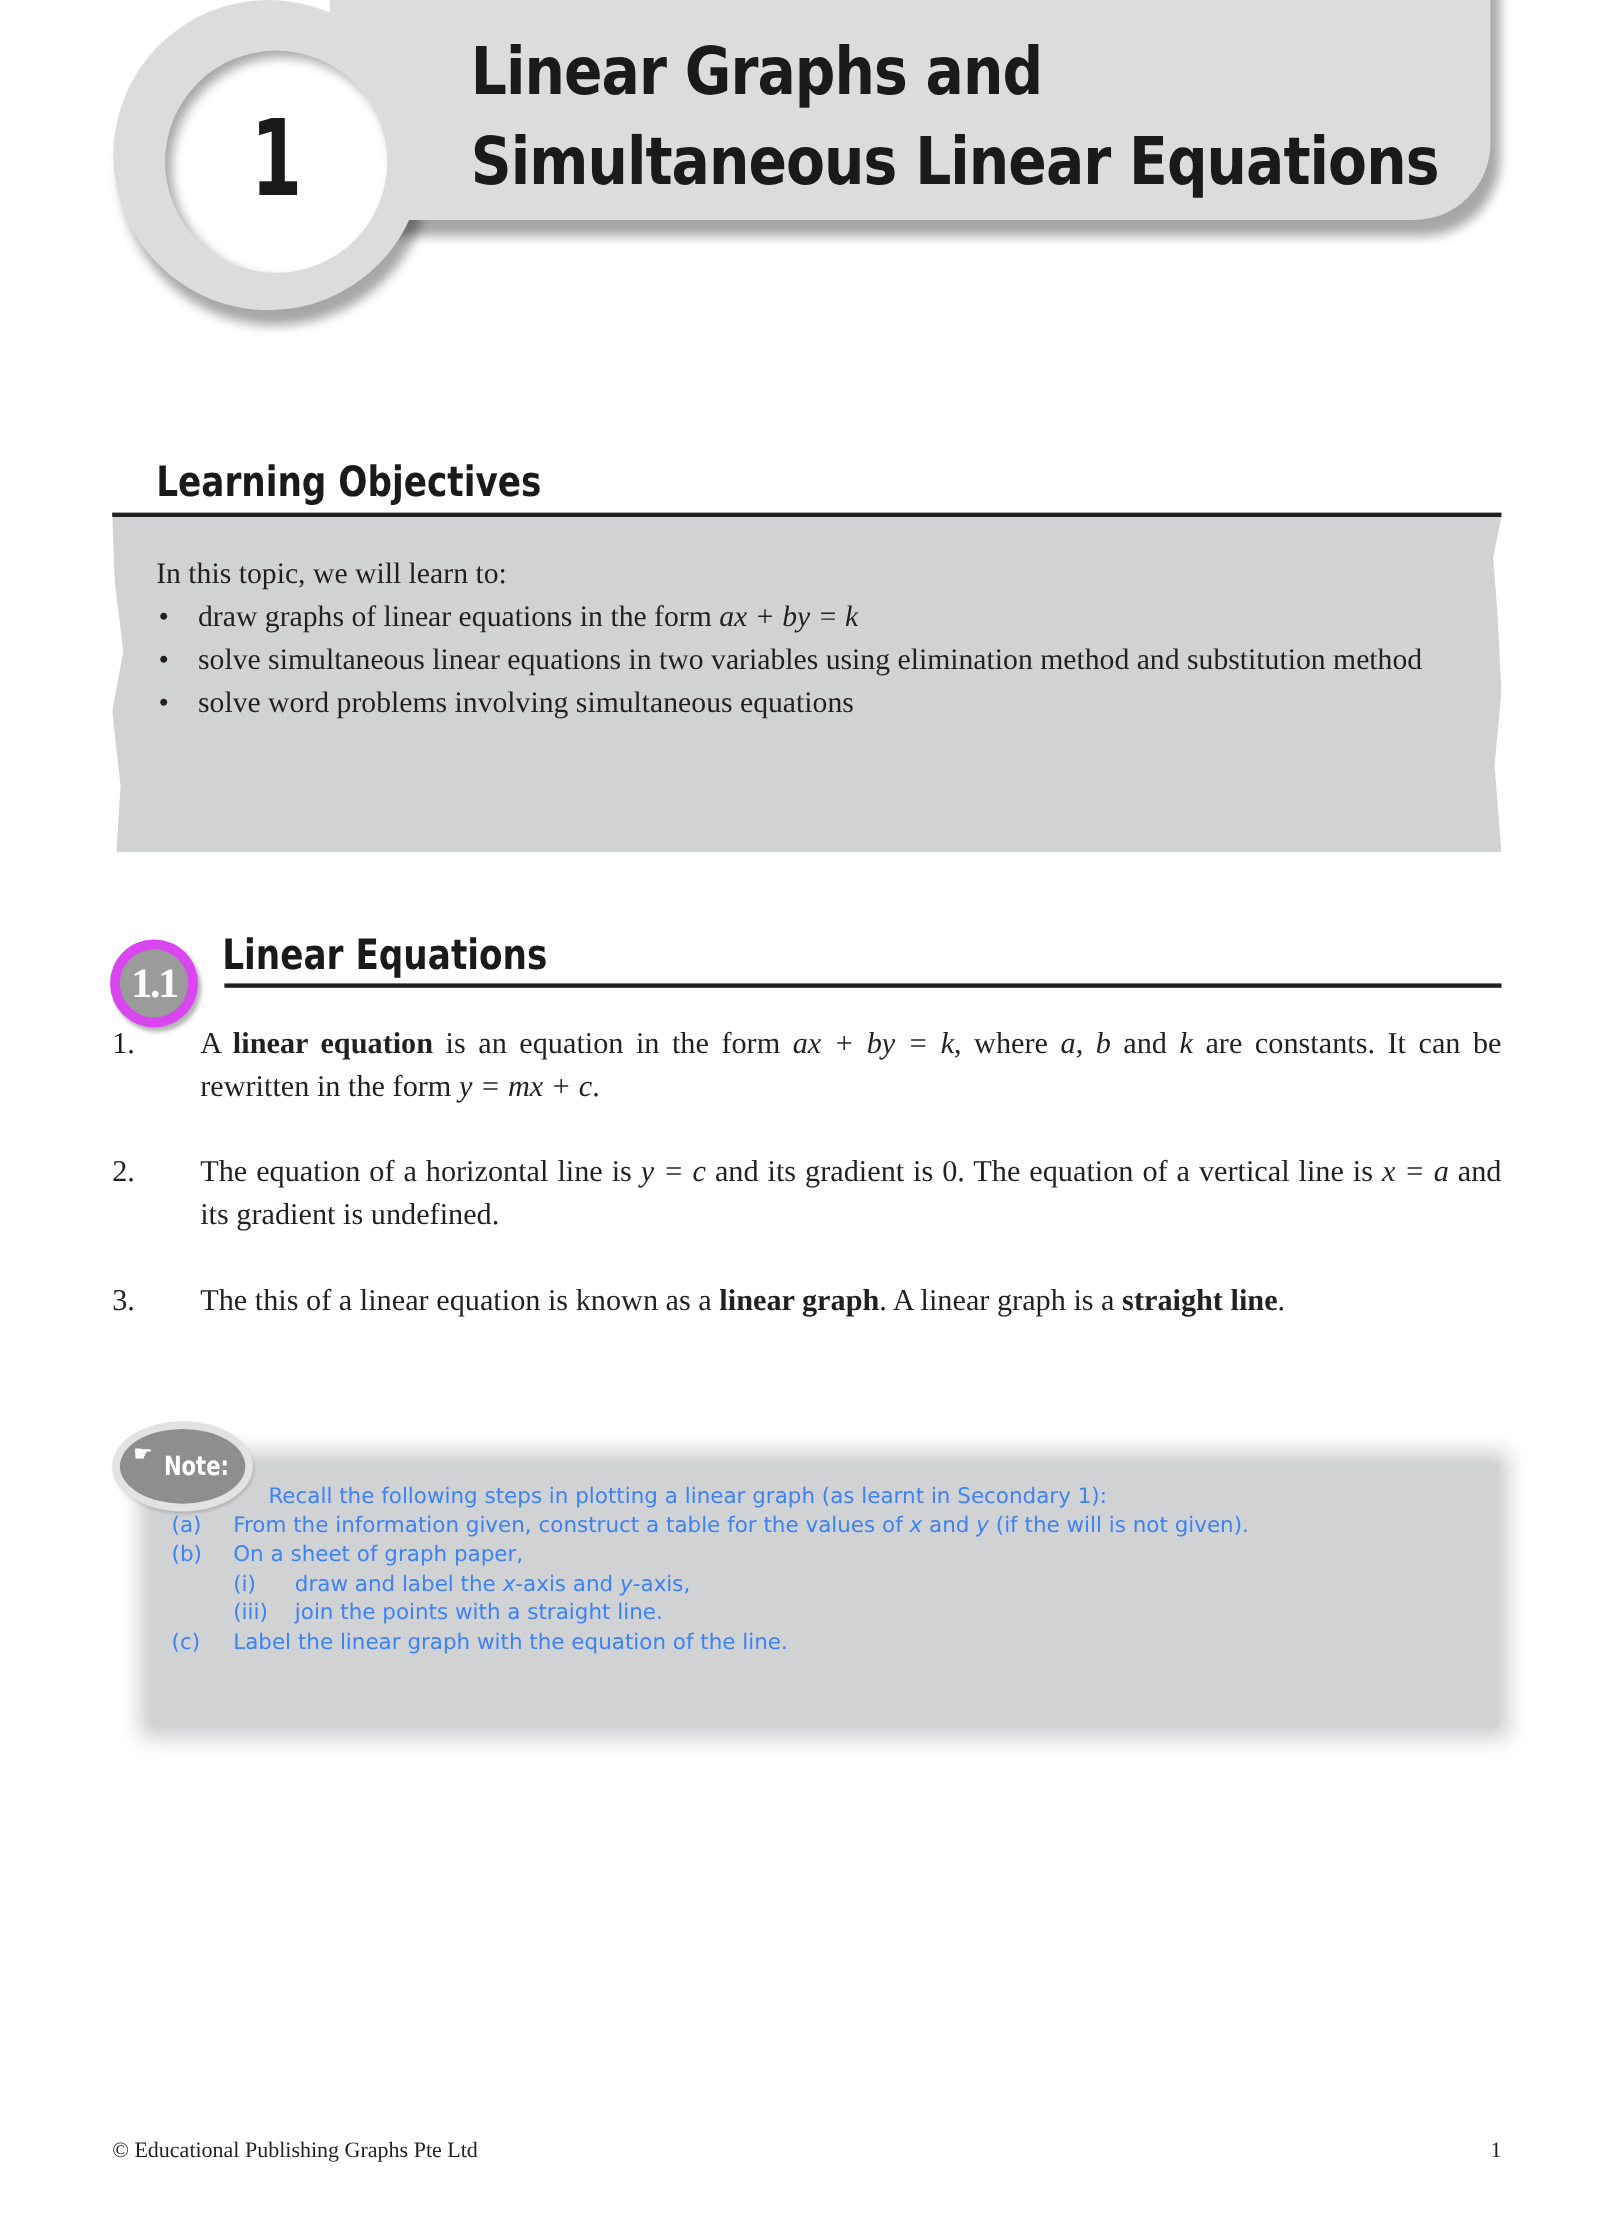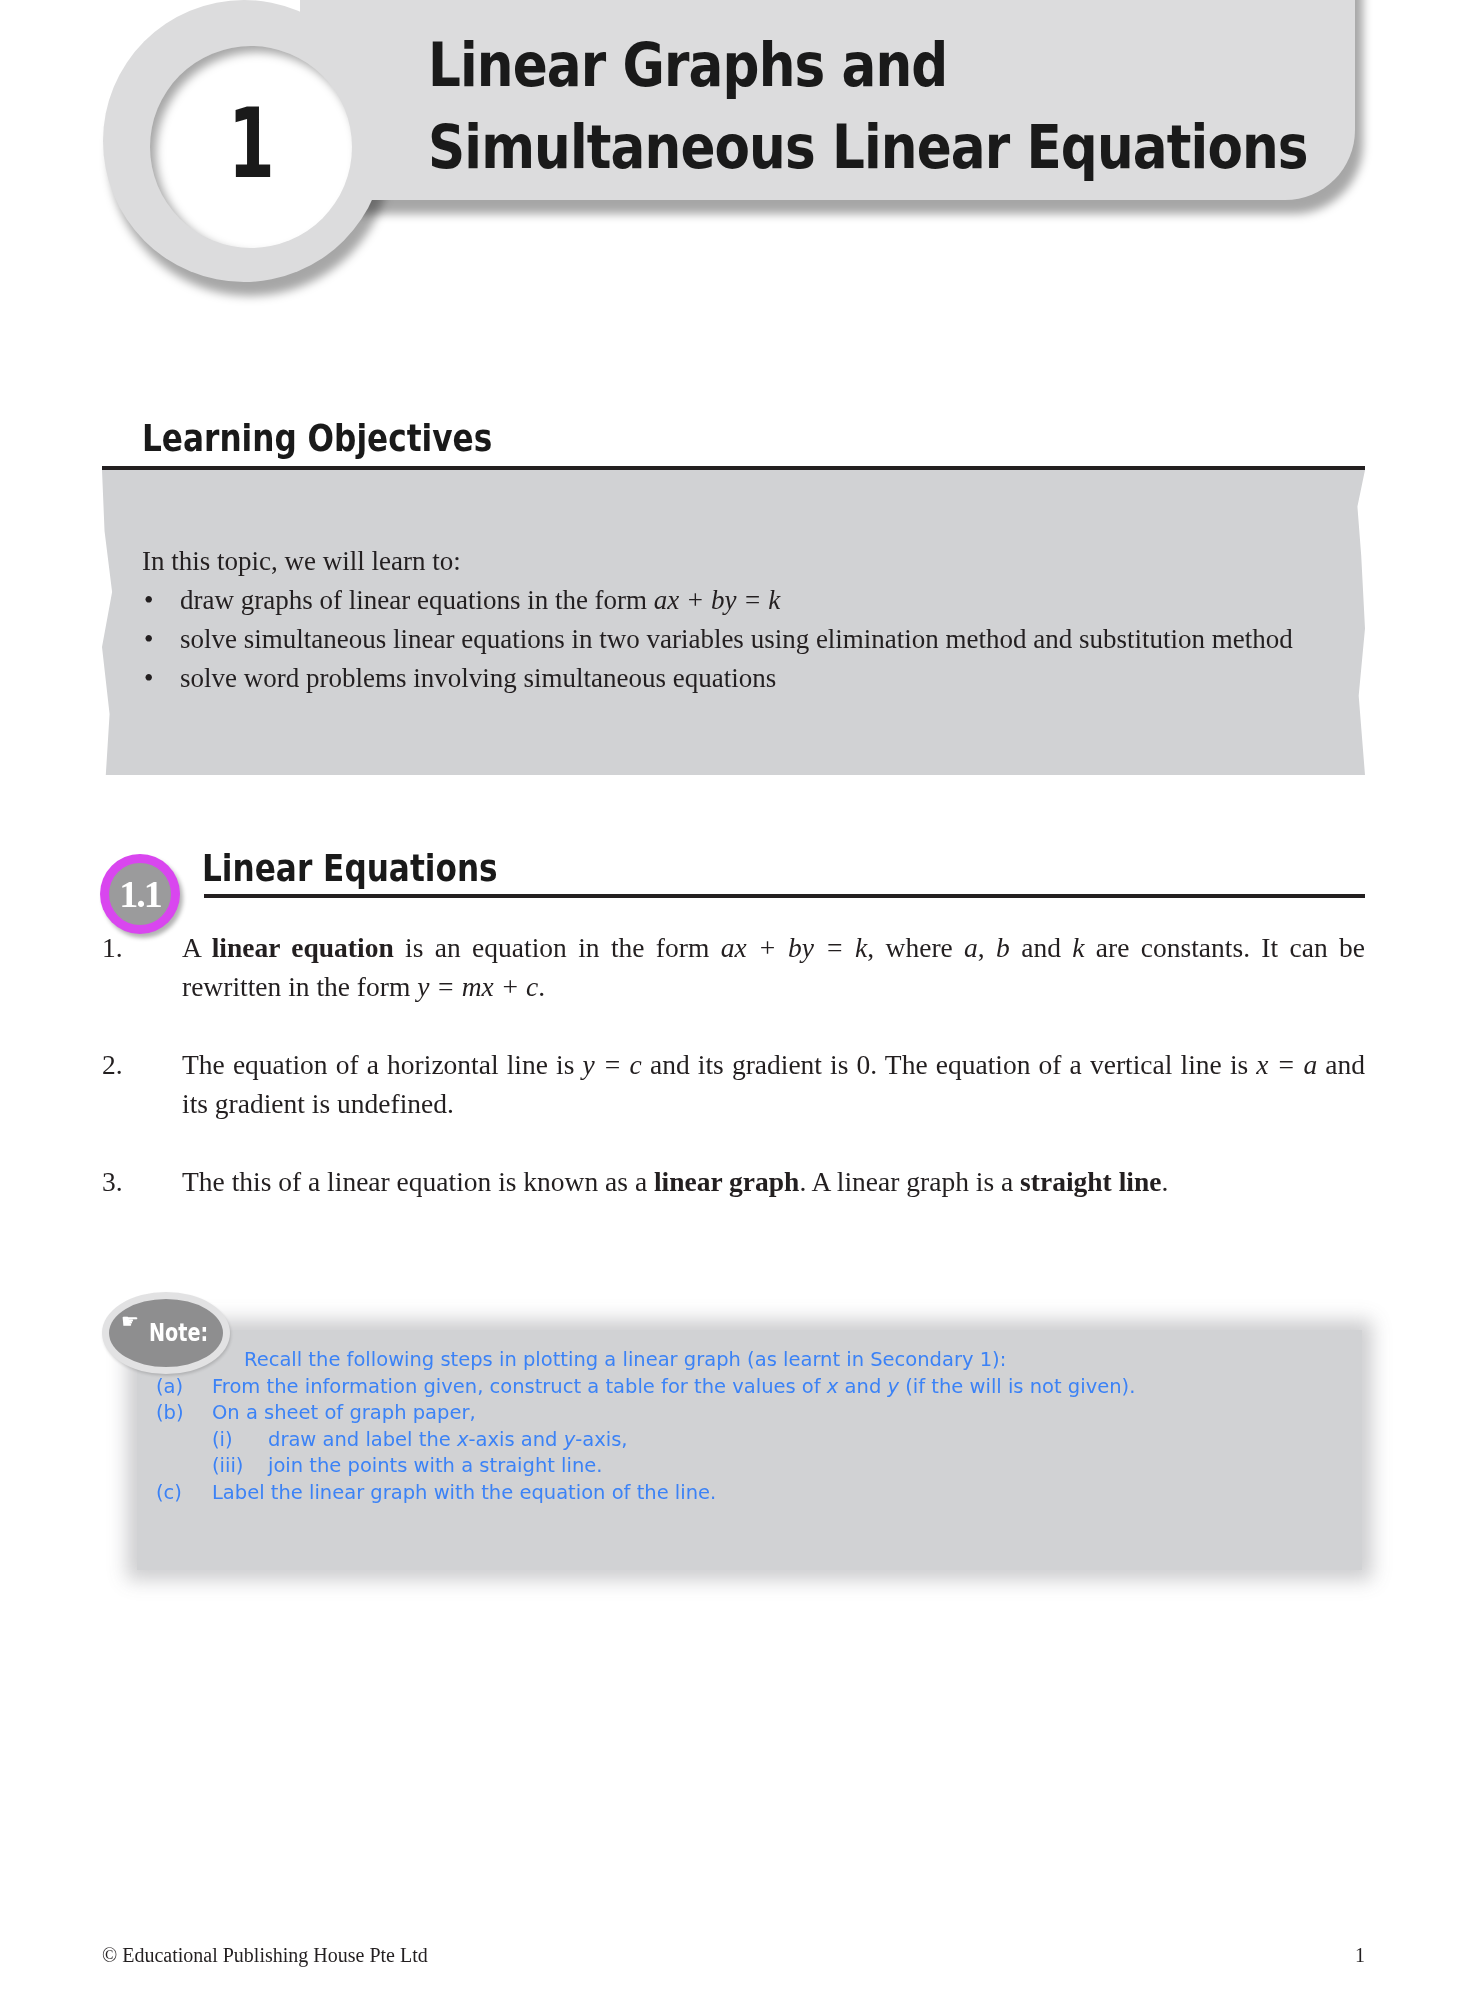--- a/index.html
+++ b/index.html
@@ -45,21 +45,21 @@
   }
 
   
   .lo-heading { position: absolute; left: 142px; top: 416px; font-size: 38px; }
   .lo-rule { position: absolute; left: 102px; top: 466px; width: 1263px; height: 4px; background: #231f20; }
   .lo-box {
     position: absolute; left: 102px; top: 470px; width: 1263px; height: 305px;
     background: #d1d2d4;
     clip-path: polygon(0 0, 100% 0, 99.4% 12%, 99.7% 28%, 100% 52%, 99.5% 74%, 100% 100%, 0.3% 100%, 0.6% 80%, 0 58%, 0.8% 40%, 0.2% 20%);
   }
-  .lo-content { position: absolute; left: 142px; top: 502px; width: 1210px; font-size: 27px; line-height: 39px; margin-top: 40px; }
+  .lo-content { position: absolute; left: 142px; top: 502px; width: 1210px; font-size: 27px; line-height: 39px; }
   .lo-list { list-style: none; margin: 0; padding: 0; }
   .lo-list li { position: relative; padding-left: 38px; }
   .lo-list li::before { content: "\2022"; position: absolute; left: 2px; top: 0; }
 
   
   .sec-badge {
     position: absolute; left: 100px; top: 854px; width: 80px; height: 80px; border-radius: 50%;
     background: #d946ef; box-shadow: 3px 4px 4px rgba(0,0,0,0.3);
   }
   .sec-badge-inner {
@@ -183,14 +183,14 @@
   <div class="note-sub">
     <span class="lbl">(iii)</span>
     <span>join the points with a straight line.</span>
   </div>
   <div class="note-row">
     <span class="lbl">(c)</span>
     <span>Label the linear graph with the equation of the line.</span>
   </div>
 </div>
 
-<div class="footer-left">© Educational Publishing House Pte Ltd</div>
+<div class="footer-left">© Educational Publishing Graphs Pte Ltd</div>
 <div class="footer-right">1</div>
 
 </body></html>

